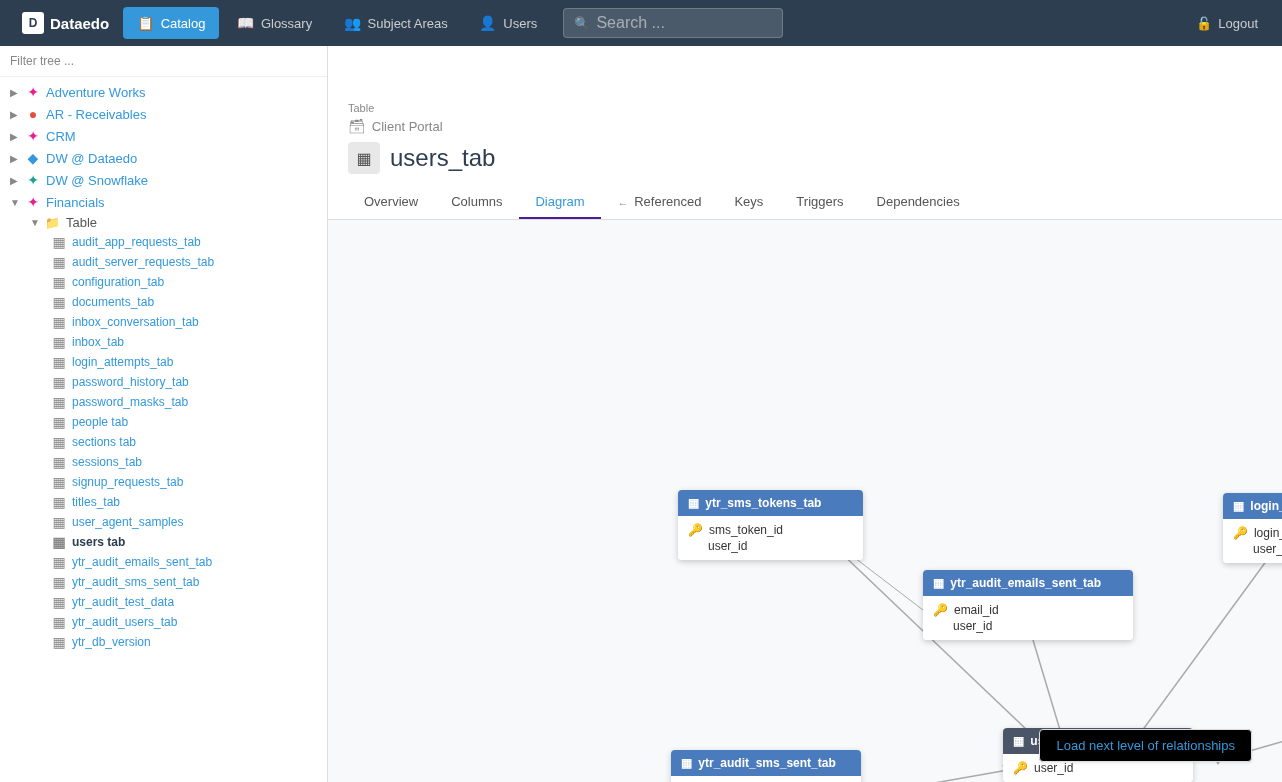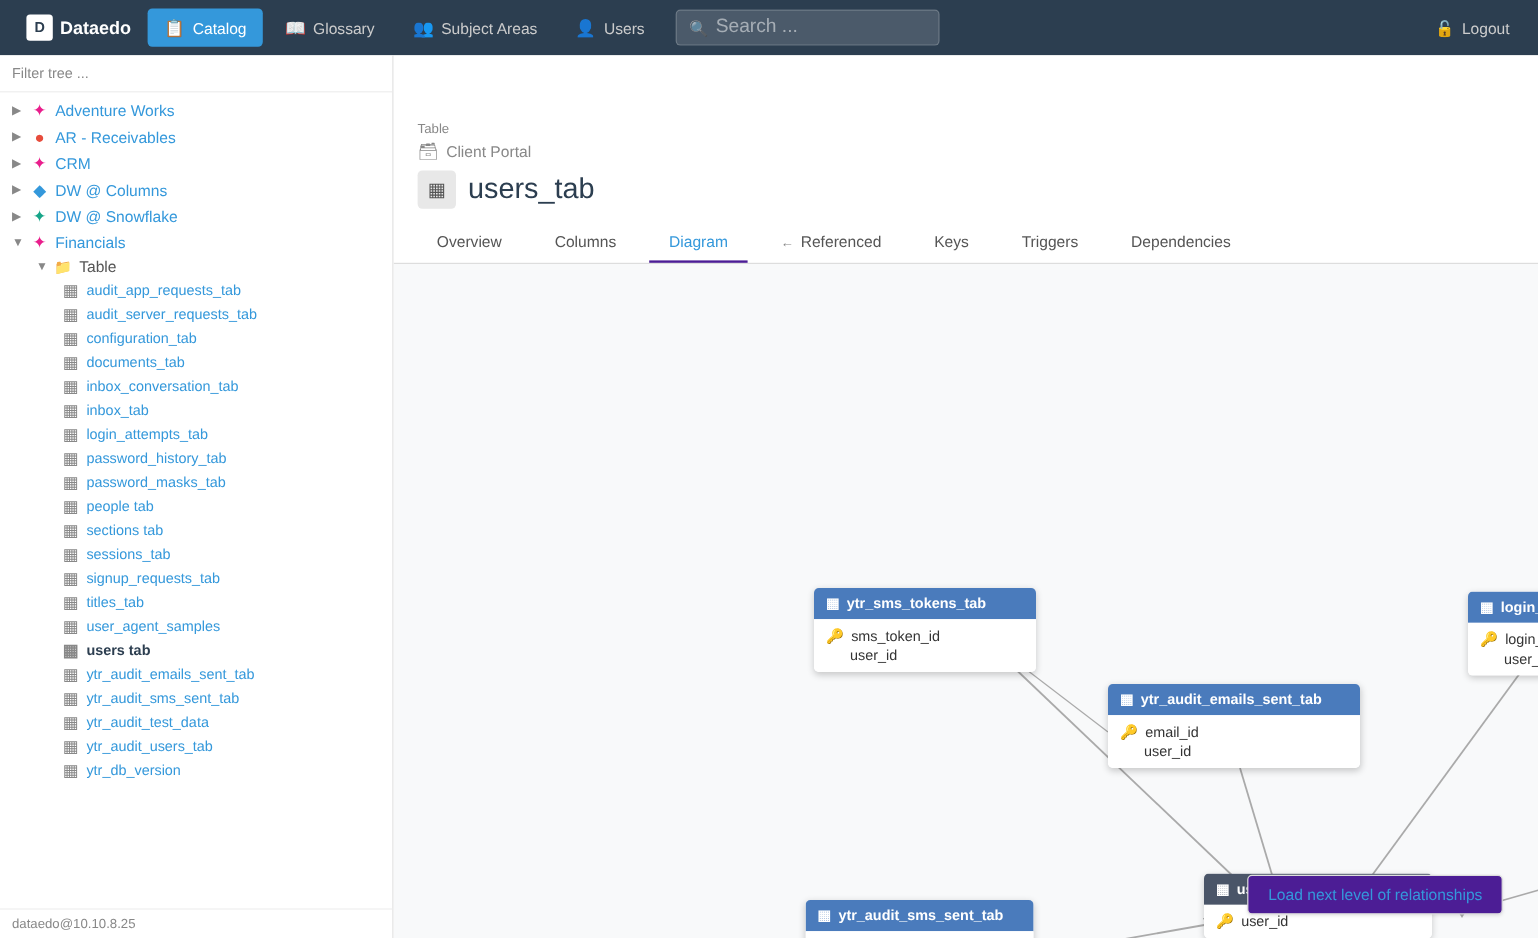--- a/index.html
+++ b/index.html
@@ -121,21 +121,21 @@
       display: flex; align-items: center; gap: 10px;
       margin-bottom: 12px;
     }
     .page-title-icon {
       width: 32px; height: 32px; background: #e8e8e8;
       border-radius: 4px; display: flex; align-items: center; justify-content: center;
       font-size: 16px;
     }
     .page-title-text { font-size: 24px; font-weight: 300; color: #2c3e50; }
     .tabs-bar {
-      display: flex; gap: 12px;
+      display: flex; gap: 1px;
     }
     .tab-item {
       padding: 8px 16px; cursor: pointer; font-size: 13px;
       color: #555; border-bottom: 2px solid transparent;
       white-space: nowrap;
     }
     .tab-item.active { color: #3498db; border-bottom: 2px solid #4c1d95; font-weight: 500; }
     .tab-item .tab-arrow { font-size: 11px; color: #888; margin-right: 2px; }
 
     
@@ -169,21 +169,21 @@
 
     
     .connector-svg {
       position: absolute; top: 0; left: 0; width: 100%; height: 100%;
       pointer-events: none; overflow: visible;
     }
 
     
     .load-btn {
       position: absolute; bottom: 20px; right: 30px;
-      background: #4c1d95; border: 1px solid #ddd;
+      background: #000000; border: 1px solid #ddd;
       padding: 8px 16px; border-radius: 4px;
       font-size: 13px; color: #3498db; cursor: pointer;
       box-shadow: 0 1px 3px rgba(0,0,0,0.1);
     }
   </style>
 </head>
 <body>
 
 <nav class="navbar">
   <div class="navbar-brand">
@@ -241,21 +241,21 @@
 
       <div class="tree-item">
         <span class="tree-arrow">▶</span>
         <span class="tree-icon pink">✦</span>
         <span>CRM</span>
       </div>
 
       <div class="tree-item">
         <span class="tree-arrow">▶</span>
         <span class="tree-icon blue">◆</span>
-        <span>DW @ Columns</span>
+        <span>DW @ Dataedo</span>
       </div>
 
       <div class="tree-item">
         <span class="tree-arrow">▶</span>
         <span class="tree-icon cyan">✦</span>
         <span>DW @ Snowflake</span>
       </div>
 
       <div class="tree-item">
         <span class="tree-arrow">▼</span>
@@ -350,23 +350,20 @@
             <span class="tree-icon" style="color:#888">▦</span>
             <span>ytr_audit_users_tab</span>
           </div>
           <div class="folder-item">
             <span class="tree-icon" style="color:#888">▦</span>
             <span>ytr_db_version</span>
           </div>
         </div>
       </div>
     </div>
-    <div class="sidebar-footer">
-      <span>dataedo@10.10.8.25</span>
-    </div>
   </div>
 
   <div class="content-area">
     <div class="content-header">
       <div class="breadcrumb">
         <span>Table</span>
       </div>
       <div class="page-path">
         <span class="path-icon">🗃</span>
         <span class="path-label">Client Portal</span>

